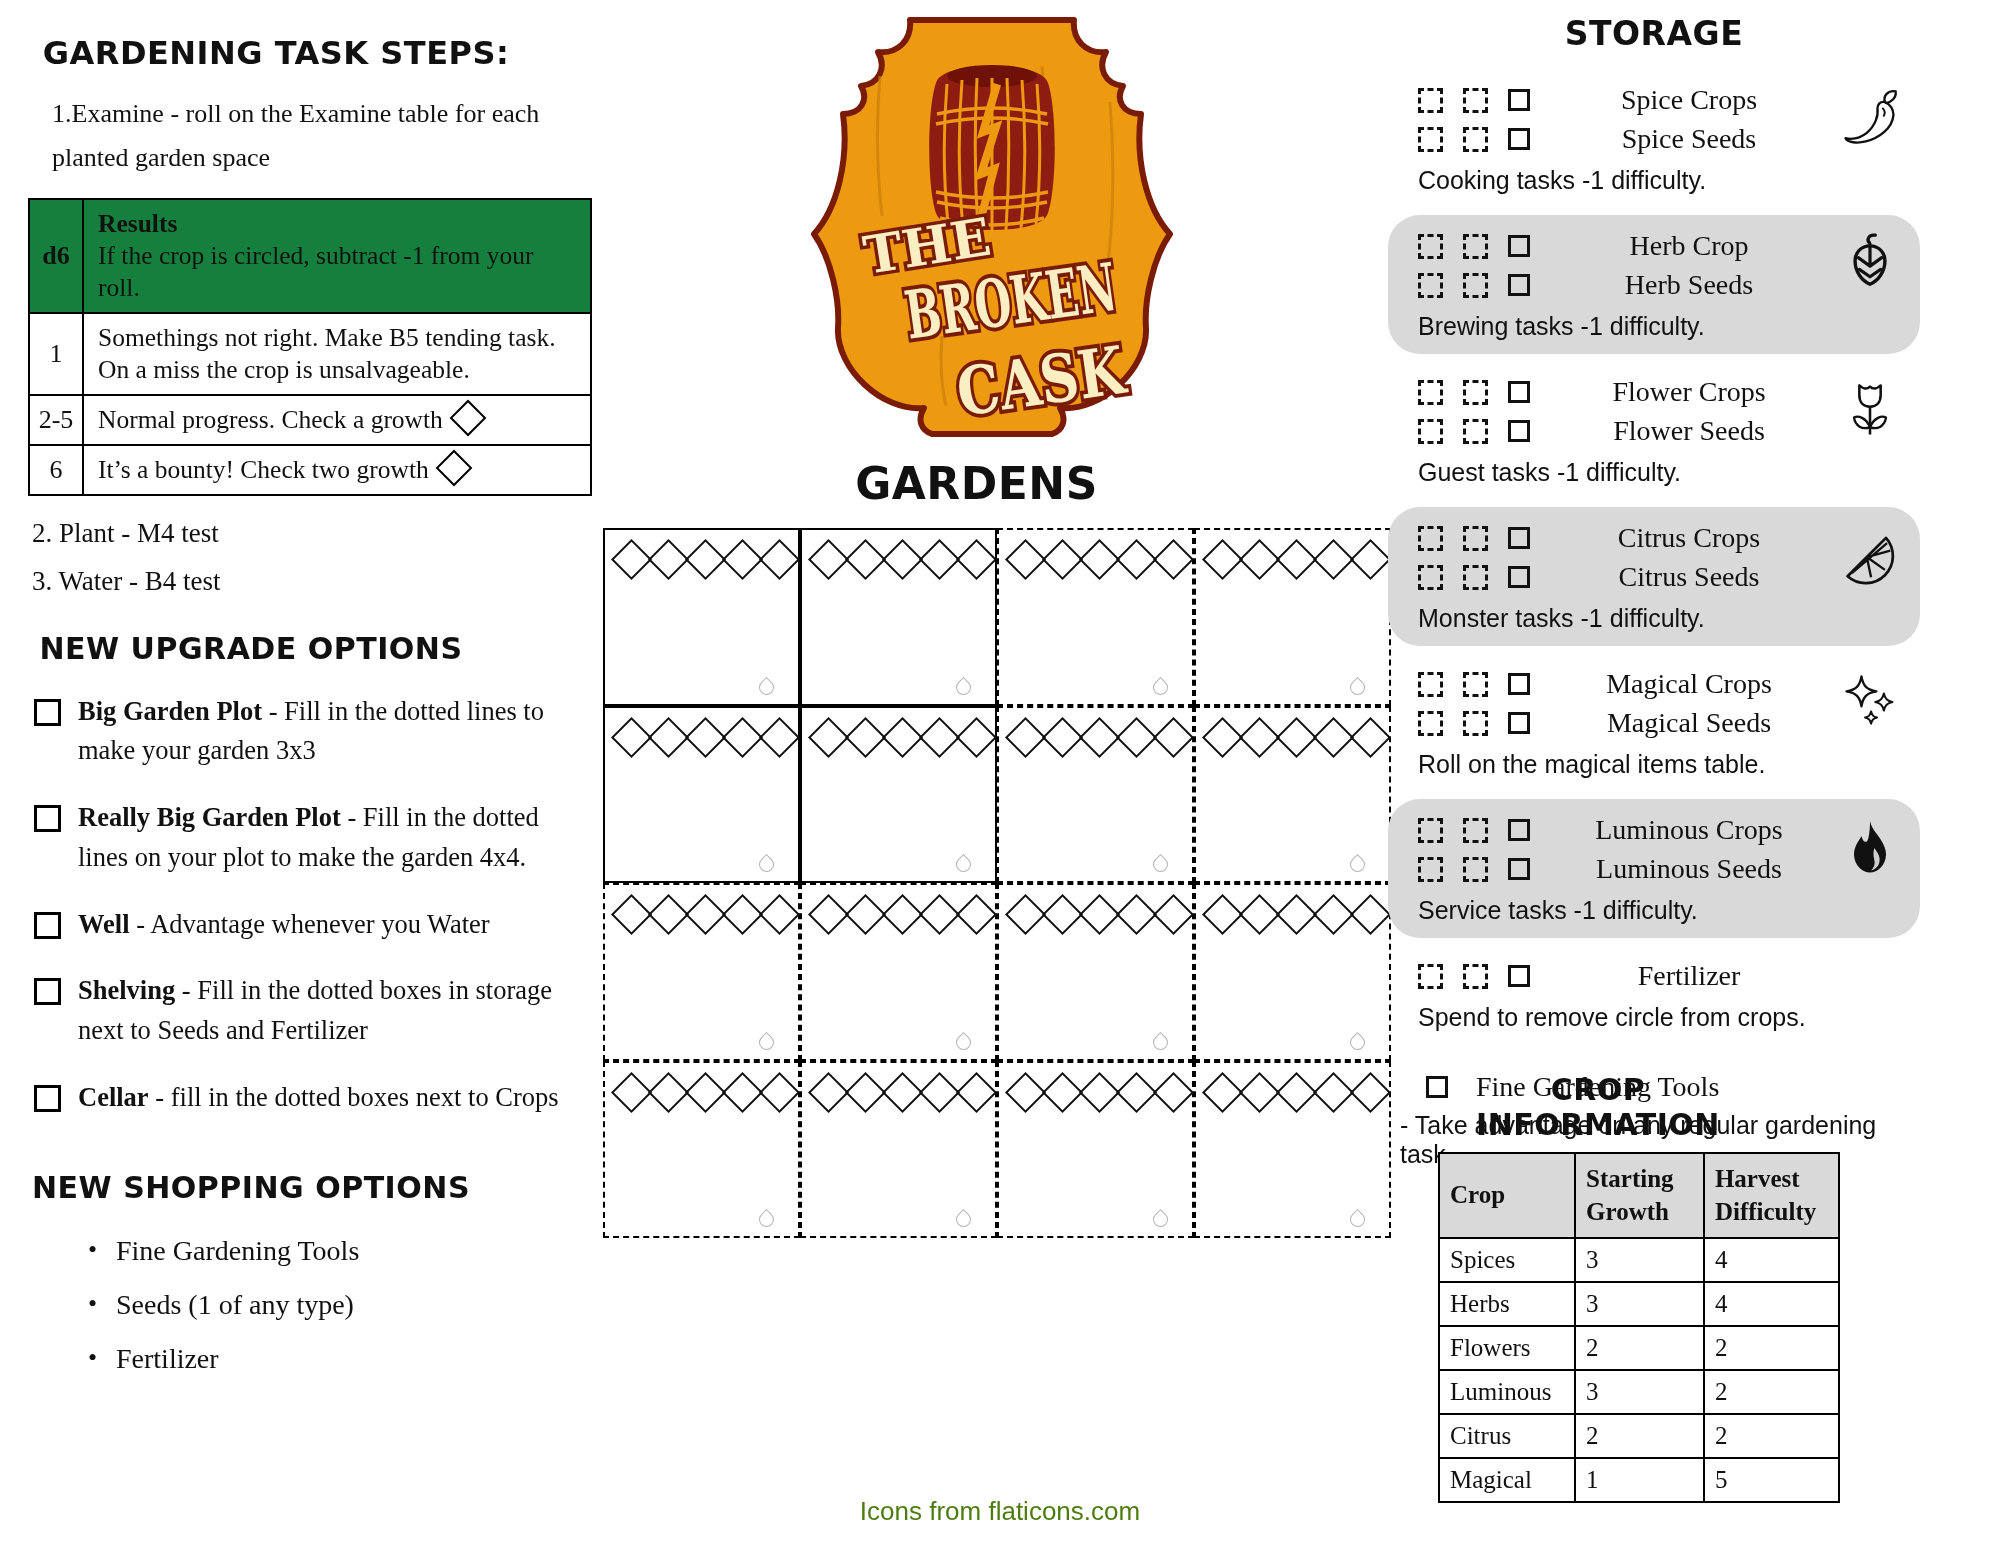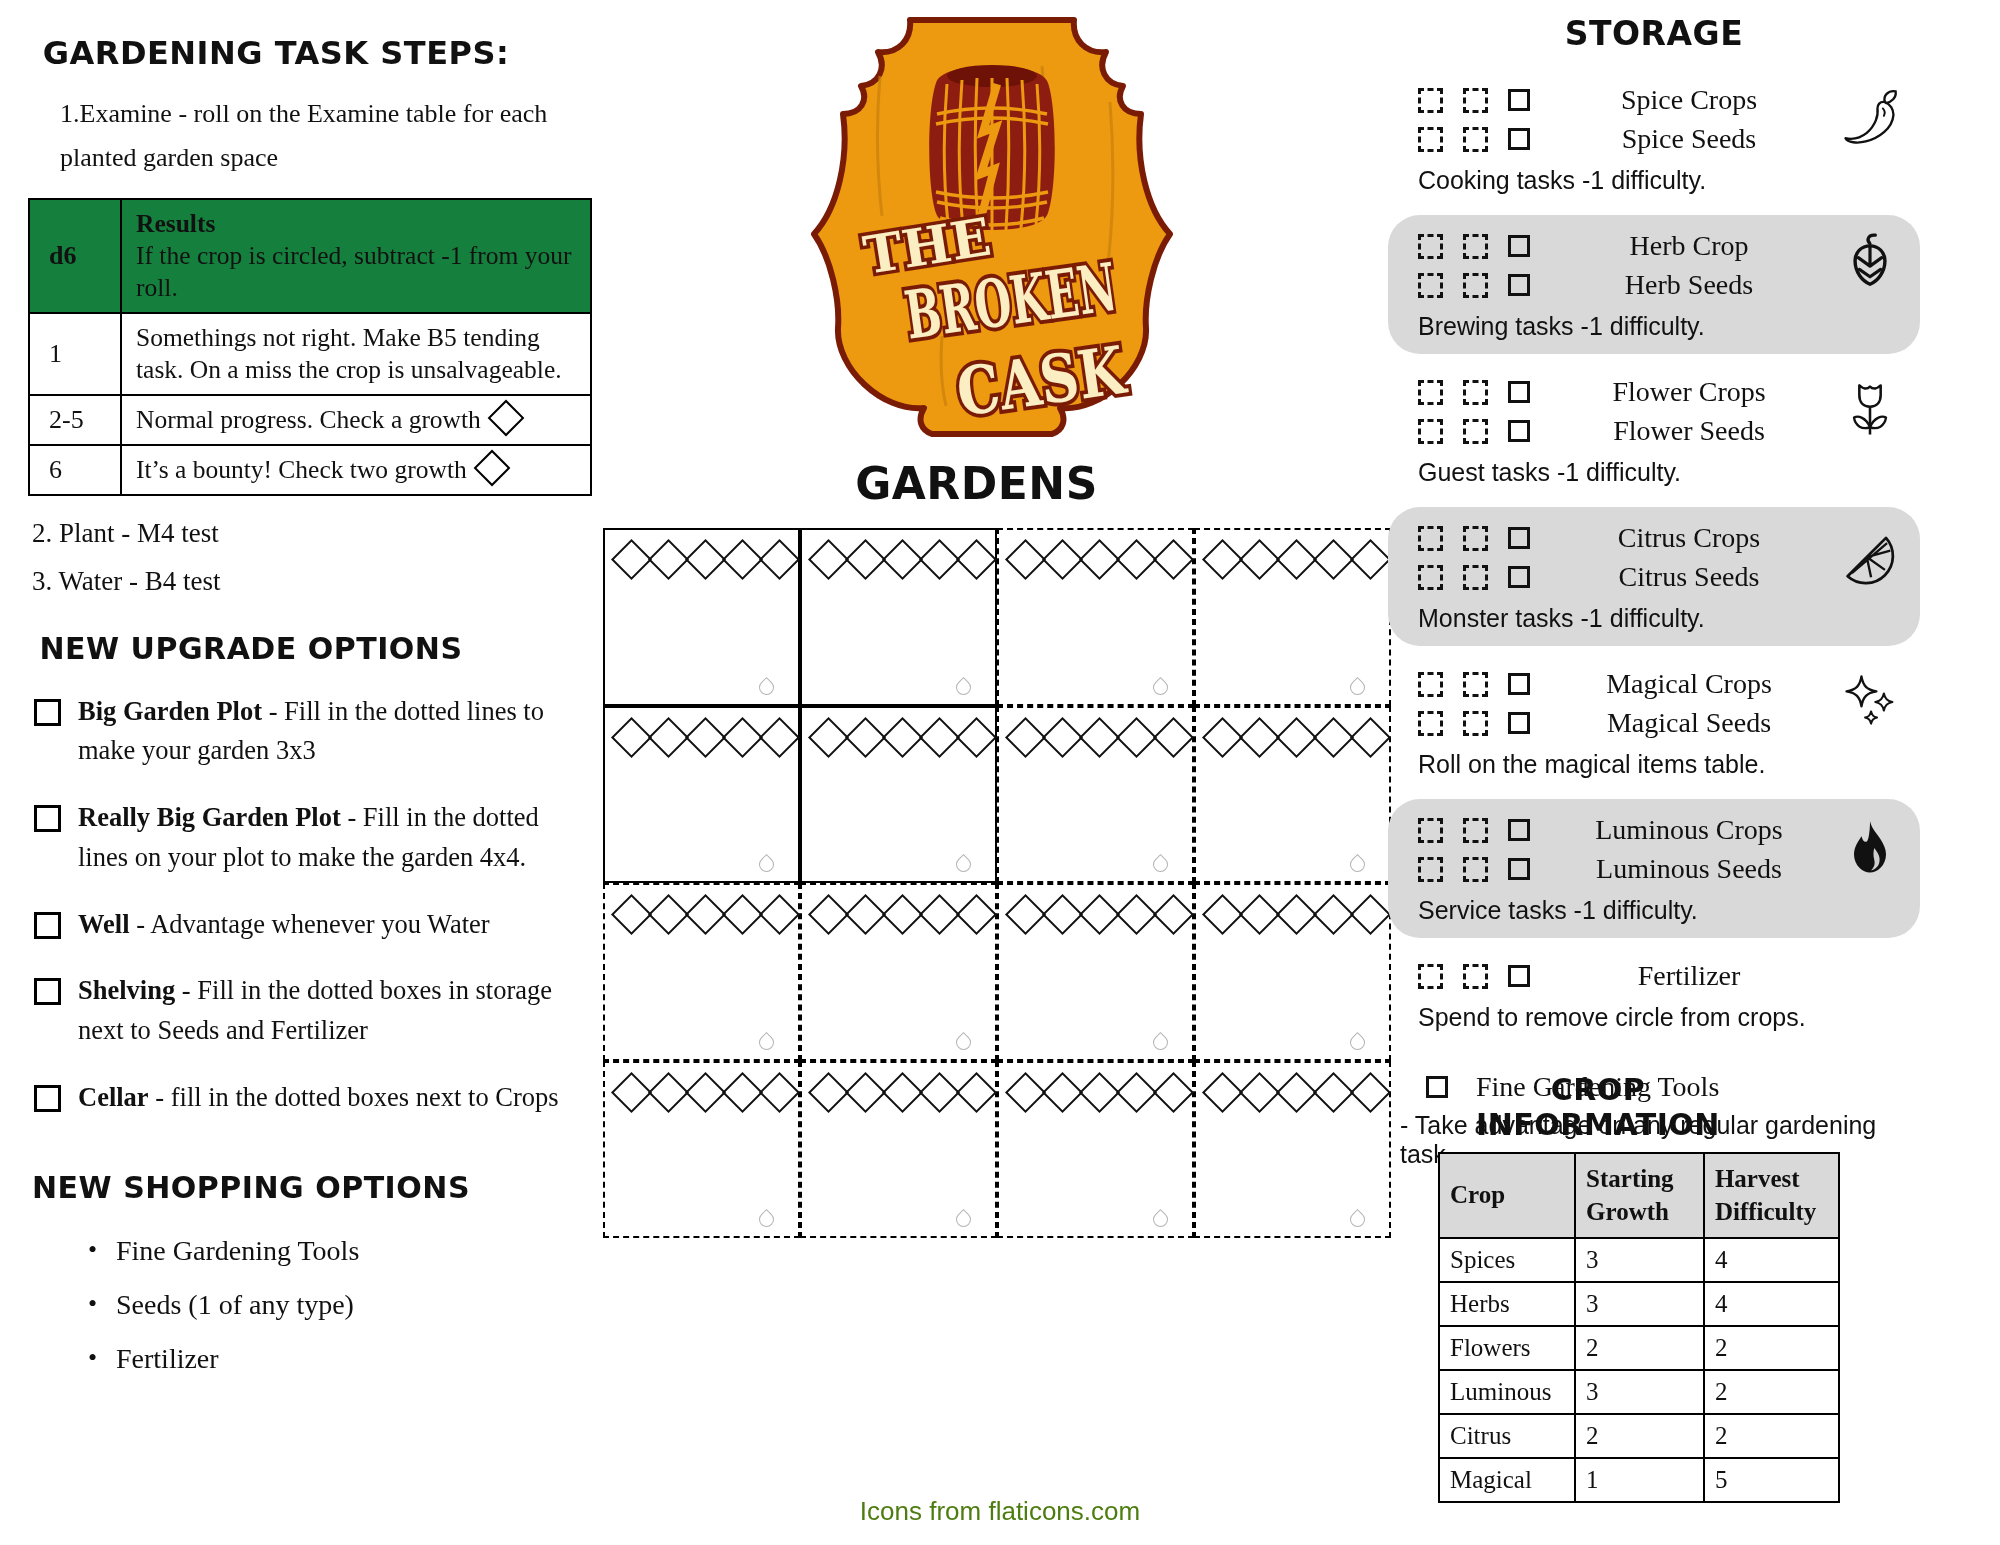--- a/index.html
+++ b/index.html
@@ -5,26 +5,26 @@
   html,body{margin:0;padding:0;}
   body{
     width:2000px;height:1545px;position:relative;background:#ffffff;
     font-family:"Liberation Serif", serif;color:#111;overflow:hidden;
   }
   .hand{font-family:"DejaVu Sans", sans-serif;font-weight:700;letter-spacing:.5px;}
 
   
   .left-col{position:absolute;left:28px;top:34px;width:566px;}
   .left-title{font-size:32px;text-align:center;margin:0 70px 20px 0;}
-  .step1{font-size:26px;line-height:1.7;margin-left:32px;width:505px;}
+  .step1{font-size:26px;line-height:1.7;margin-left:24px;width:505px;}
 
   table.examine{border-collapse:collapse;width:564px;margin-top:18px;}
   table.examine td{border:2.6px solid #000;vertical-align:middle;}
   table.examine .hdr td{background:#15803d;}
-  td.roll{width:52px;text-align:left;font-size:26px;padding:6px 19px;}
+  td.roll{width:52px;text-align:center;font-size:26px;padding:6px 0;}
   td.res{padding:8px 14px;font-size:25.5px;line-height:1.25;}
   .res-bold{font-weight:bold;display:block;}
   .dia-md{display:inline-block;width:22px;height:22px;border:2.4px solid #000;transform:rotate(45deg);margin:0 4px -3px 12px;}
 
   .num-steps{margin:22px 0 0 4px;font-size:27px;}
   .num-steps > div{margin-bottom:17px;}
   .dia-sm{display:inline-block;width:17px;height:17px;border:2.2px solid #000;transform:rotate(45deg);margin:0 12px -1px 12px;}
 
   .upg-title{font-size:30px;text-align:center;margin:34px 120px 26px 0;}
   .upg-item{display:flex;gap:17px;margin:0 0 27px 6px;font-size:26.5px;line-height:1.5;}

